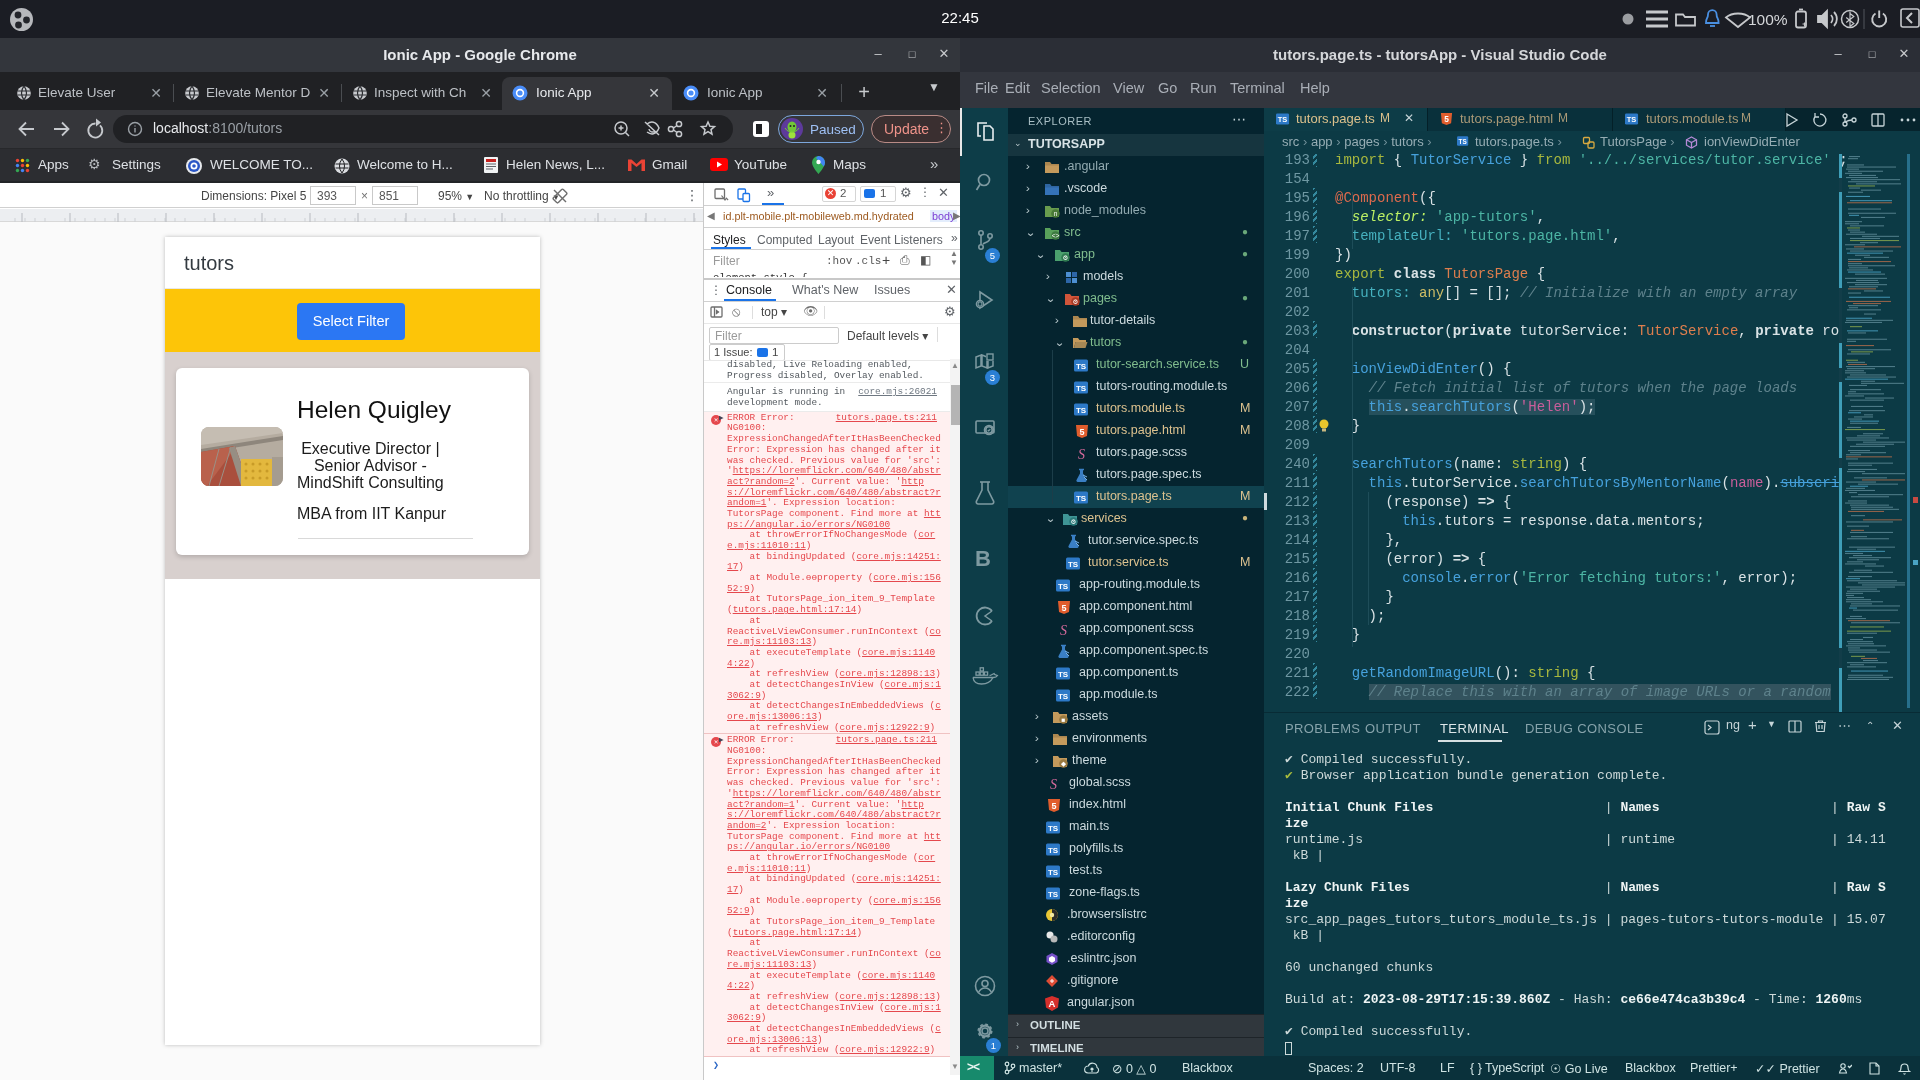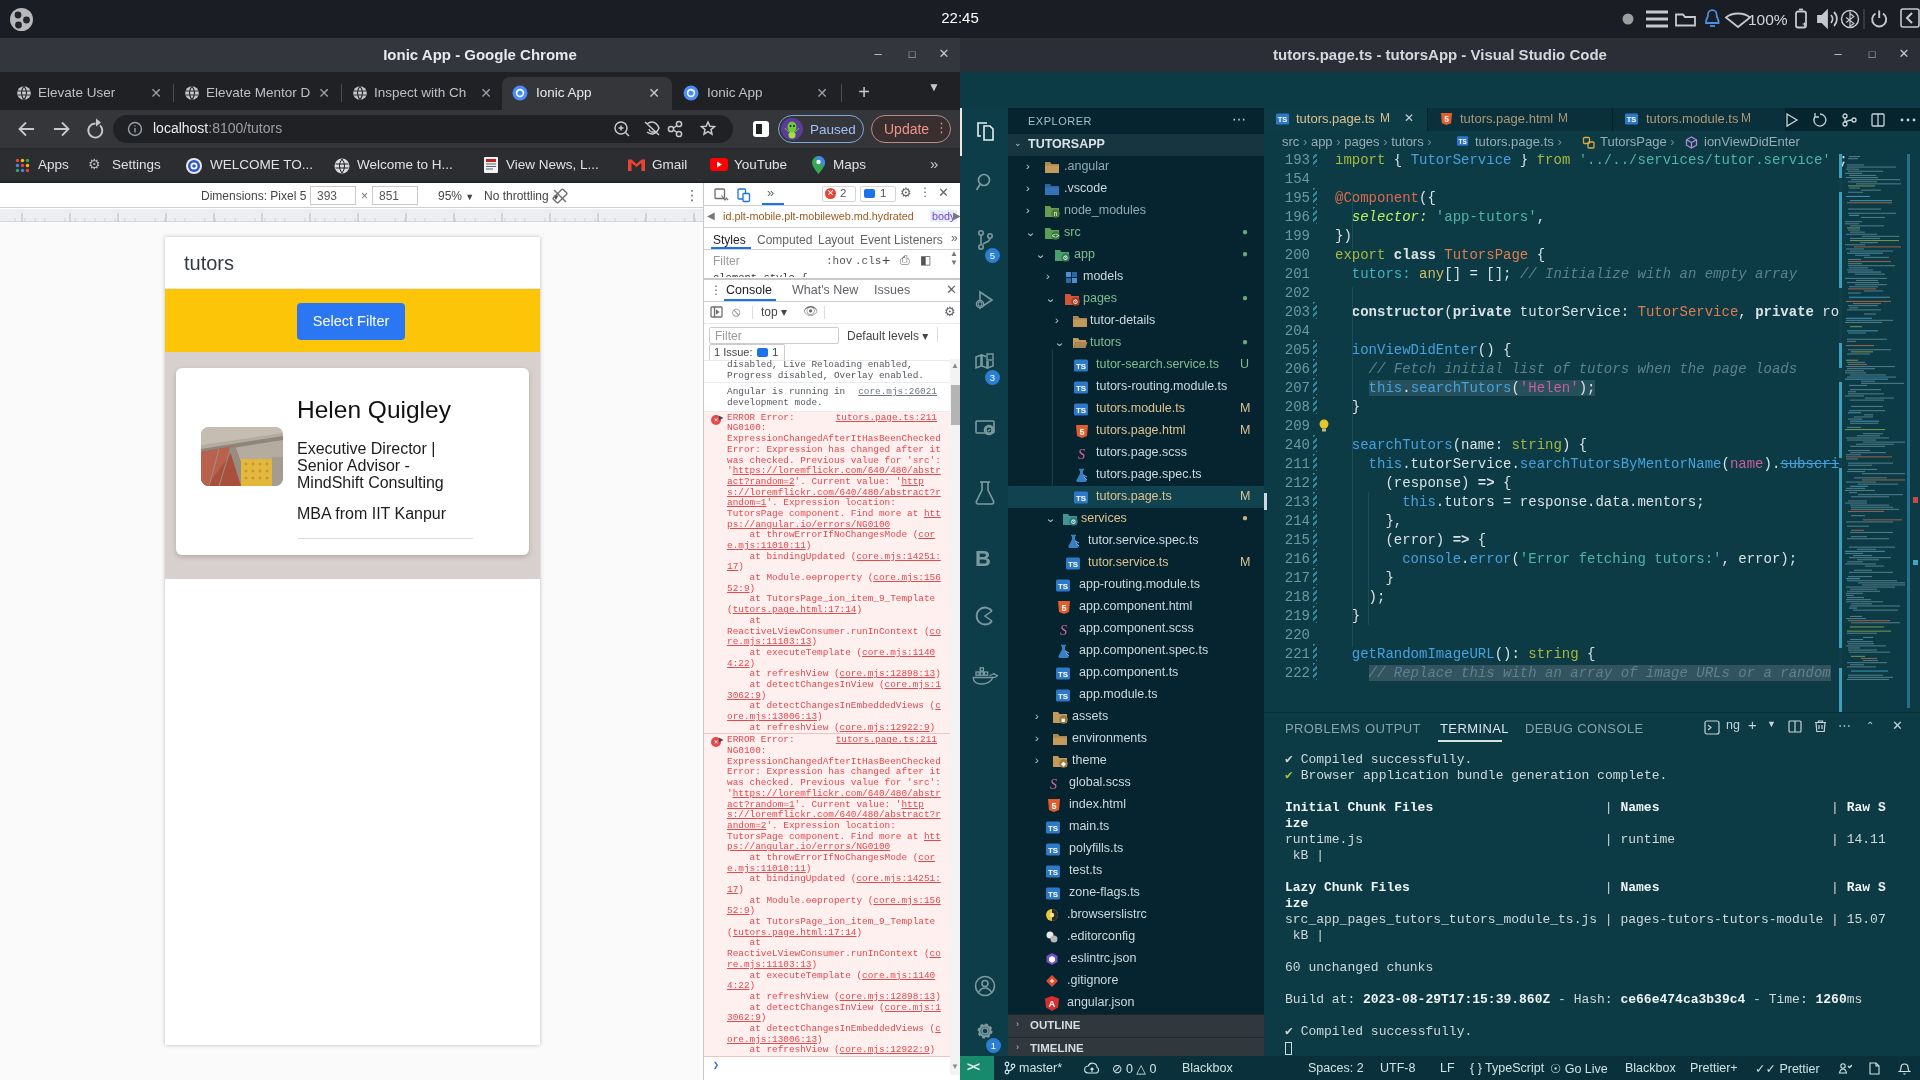--- a/index.html
+++ b/index.html
@@ -230,21 +230,21 @@
     <svg class="abs" style="left:334px;top:9px" width="16" height="16" viewBox="0 0 16 16">
         <circle cx="8" cy="8" r="7.5" fill="#dadce0"></circle>
         <path d="M1.5 6h13M1.5 10h13M8 1a11 11 0 0 1 0 14M8 1a11 11 0 0 0 0 14" stroke="#202124" fill="none"></path>
       </svg>
     <span class="bk" style="left:357px">Welcome to H...</span>
     <svg class="abs" style="left:483px;top:8px" width="16" height="16" viewBox="0 0 16 16">
         <rect x="1" y="0" width="14" height="16" rx="1" fill="#f1f3f4"></rect>
         <rect x="3" y="2" width="10" height="3" fill="#c5221f"></rect>
         <path d="M3 7h10M3 9.5h10M3 12h7" stroke="#5f6368" stroke-width="1"></path>
       </svg>
-    <span class="bk" style="left:506px">View News, L...</span>
+    <span class="bk" style="left:506px">Helen News, L...</span>
     <svg class="abs" style="left:628px;top:9px" width="17" height="13" viewBox="0 0 17 13">
         <path d="M0 1.5h3.5L8.5 6l5-4.5H17V13h-3.5V5l-5 4-5-4v8H0z" fill="#ea4335"></path>
         <path d="M0 1.5L8.5 8 17 1.5V0H0z" fill="#fbbc04" opacity="0"></path>
       </svg>
     <span class="bk" style="left:652px">Gmail</span>
     <svg class="abs" style="left:710px;top:9px" width="18" height="13" viewBox="0 0 18 13">
         <rect width="18" height="13" rx="3" fill="#f00"></rect>
         <path d="M7 3.5v6l5-3z" fill="#fff"></path>
       </svg>
     <span class="bk" style="left:734px">YouTube</span>
@@ -353,21 +353,21 @@
         </svg>
     </div>
     <div class="abs" id="dt-viewport">
       <div class="abs" id="device">
         <div class="abs" style="left:0;top:0;width:375px;height:52px;background:#fff;border-bottom:1px solid #e8e8e8;">
           <span class="abs" style="left:19px;top:15px;font-size:20px;color:#333a40;">tutors</span>
         </div>
         <div class="abs" style="left:0;top:52px;width:375px;height:63px;background:#fdc508;">
           <div class="abs" style="left:132px;top:14px;width:108px;height:37px;background:#2b77f3;border-radius:4px;color:#fff;font-size:14.5px;text-align:center;line-height:37px;">Select Filter</div>
         </div>
-        <div class="abs" style="left:0;top:115px;width:375px;height:227px;background:#d8d0ce;">
+        <div class="abs" style="left:0;top:115px;width:375px;height:227px;background:#d8d0ce;text-align:center;">
           <div class="abs" style="left:11px;top:16px;width:353px;height:187px;background:#fff;border-radius:6px;box-shadow:0 2px 5px rgba(0,0,0,.18);">
             <div class="abs" style="left:121px;top:28px;font-size:24.5px;color:#111;font-weight:400;">Helen Quigley</div>
             <svg class="abs" style="left:25px;top:59px" width="82" height="59" viewBox="0 0 82 59">
                 <defs>
                   <clipPath id="imgc">
                     <rect width="82" height="59" rx="8"></rect>
                   </clipPath>
                 </defs>
                 <g clip-path="url(#imgc)">
                   <rect width="82" height="59" fill="#b5aca0"></rect>
@@ -484,20 +484,30 @@
       </div>
     </div>
   </div>
 </div>
 <div class="abs" id="vscode">
   <div class="abs" id="v-title">tutors.page.ts - tutorsApp - Visual Studio Code
   <span class="wbtn" style="left:866px;">–</span>
   <span class="wbtn" style="left:900px;font-size:11px;">□</span>
   <span class="wbtn" style="left:932px;">✕</span>
 </div>
+  <div class="abs" id="v-menu">
+    <span class="abs" style="left:15px;top:8px">File</span>
+      <span class="abs" style="left:45px;top:8px">Edit</span>
+    <span class="abs" style="left:81px;top:8px">Selection</span>
+      <span class="abs" style="left:153px;top:8px">View</span>
+    <span class="abs" style="left:198px;top:8px">Go</span>
+      <span class="abs" style="left:230px;top:8px">Run</span>
+    <span class="abs" style="left:270px;top:8px">Terminal</span>
+      <span class="abs" style="left:340px;top:8px">Help</span>
+  </div>
   <div class="abs" id="v-activity">
     <div class="abs" style="left:0;top:0px;width:2px;height:48px;background:#e8e8e8"></div>
     <svg class="abs" style="left:13px;top:12px" width="24" height="24" viewBox="0 0 24 24" fill="none" stroke="#e8eef0" stroke-width="1.6">
         <path d="M17 6l3 3v11h-9V6z"></path>
         <path d="M14 3H5v13h3"></path>
       </svg>
     <svg class="abs" style="left:13px;top:62px" width="24" height="24" viewBox="0 0 24 24" fill="none" stroke="#7e9aa1" stroke-width="1.7">
         <circle cx="11" cy="10" r="5.5"></circle>
         <path d="M7 14.5L3.5 20"></path>
       </svg>
@@ -877,20 +887,21 @@
       <span class="abs" style="left:22px;top:4px;color:#d3dfe2;font-weight:bold;font-size:11.5px;">TIMELINE</span>
     </div>
 </div>
   <div class="abs" id="v-editor">
   <div class="abs" id="code-wrap">
         <div style="margin-top:-4px">
           <div class="cl2"><span class="ln">193</span><span class="gm m"></span><span class="ct"><span style="color:#a8b83e;">import</span><span style="color:#d9e2e5;"> { </span><span style="color:#46a1dc;">TutorService</span><span style="color:#d9e2e5;"> } </span><span style="color:#a8b83e;">from</span><span style="color:#d9e2e5;"> </span><span style="color:#4db6a5;">'../../services/tutor.service'</span><span style="color:#d9e2e5;"> ;</span></span></div>
 <div class="cl2"><span class="ln">154</span><span class="gm"></span><span class="ct"></span></div>
 <div class="cl2"><span class="ln">195</span><span class="gm m"></span><span class="ct"><span style="color:#de6a4d;">@Component</span><span style="color:#d9e2e5;">({</span></span></div>
 <div class="cl2"><span class="ln">196</span><span class="gm m"></span><span class="ct">  <span style="color:#bef264;font-style:italic;">selector:</span><span style="color:#d9e2e5;"> </span><span style="color:#4db6a5;">'app-tutors'</span><span style="color:#d9e2e5;">,</span></span></div>
+<div class="cl2"><span class="ln">197</span><span class="gm m"></span><span class="ct">  <span style="color:#46b1bf;">templateUrl:</span><span style="color:#d9e2e5;"> </span><span style="color:#4db6a5;">'tutors.page.html'</span><span style="color:#d9e2e5;">,</span></span></div>
 <div class="cl2"><span class="ln">199</span><span class="gm"></span><span class="ct"><span style="color:#d9e2e5;">})</span></span></div>
 <div class="cl2"><span class="ln">200</span><span class="gm"></span><span class="ct"><span style="color:#a8b83e;">export</span><span style="color:#d9e2e5;"> </span><span style="color:#d9e2e5;font-weight:bold;">class</span><span style="color:#d9e2e5;"> </span><span style="color:#de7e4d;">TutorsPage</span><span style="color:#d9e2e5;"> {</span></span></div>
 <div class="cl2"><span class="ln">201</span><span class="gm"></span><span class="ct">  <span style="color:#46b1bf;">tutors:</span><span style="color:#d9e2e5;"> </span><span style="color:#cfbd66;">any</span><span style="color:#d9e2e5;">[] = []; </span><span style="color:#5e828c;"><i>// Initialize with an empty array</i></span></span></div>
 <div class="cl2"><span class="ln">202</span><span class="gm"></span><span class="ct"></span></div>
 <div class="cl2"><span class="ln">203</span><span class="gm m"></span><span class="ct">  <span style="color:#d9e2e5;font-weight:bold;">constructor</span><span style="color:#d9e2e5;">(</span><span style="color:#d9e2e5;font-weight:bold;">private</span><span style="color:#d9e2e5;"> tutorService: </span><span style="color:#de7e4d;">TutorService</span><span style="color:#d9e2e5;">, </span><span style="color:#d9e2e5;font-weight:bold;">private</span><span style="color:#d9e2e5;"> ro</span></span></div>
 <div class="cl2"><span class="ln">204</span><span class="gm"></span><span class="ct"></span></div>
 <div class="cl2"><span class="ln">205</span><span class="gm m"></span><span class="ct">  <span style="color:#46a1dc;">ionViewDidEnter</span><span style="color:#d9e2e5;">() {</span></span></div>
 <div class="cl2"><span class="ln">206</span><span class="gm m"></span><span class="ct">    <span style="color:#5e828c;"><i>// Fetch initial list of tutors when the page loads</i></span></span></div>
 <div class="cl2"><span class="ln">207</span><span class="gm m"></span><span class="ct">    <span style="background:#26505c"><span style="color:#46a1dc;">this</span><span style="color:#d9e2e5;">.</span><span style="color:#46a1dc;">searchTutors</span><span style="color:#d9e2e5;">(</span><span style="color:#c85e9a;">'Helen'</span><span style="color:#d9e2e5;">);</span></span></span></div>
 <div class="cl2"><span class="ln">208</span><span class="gm m"></span><span class="ct">  <span style="color:#d9e2e5;">}</span></span></div>

